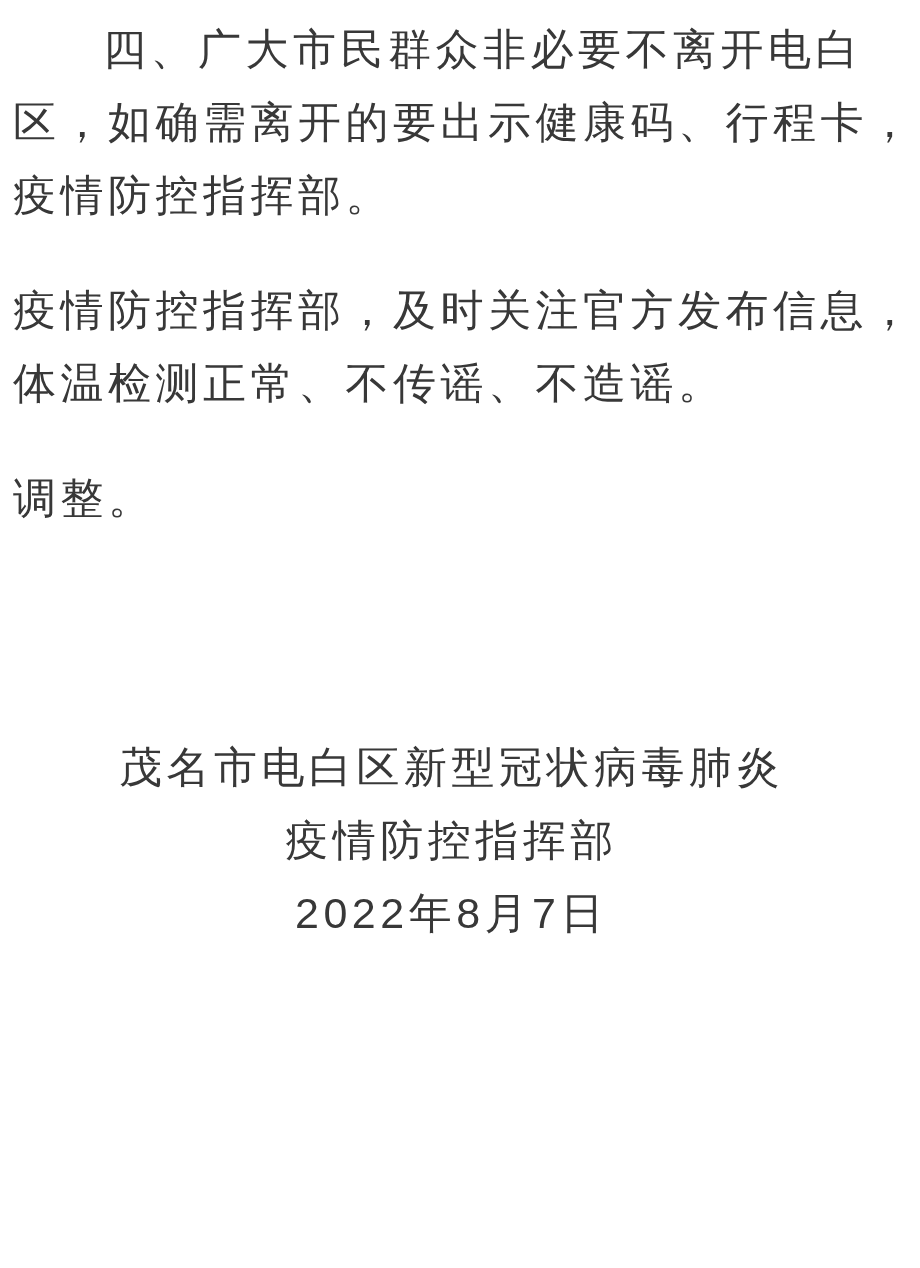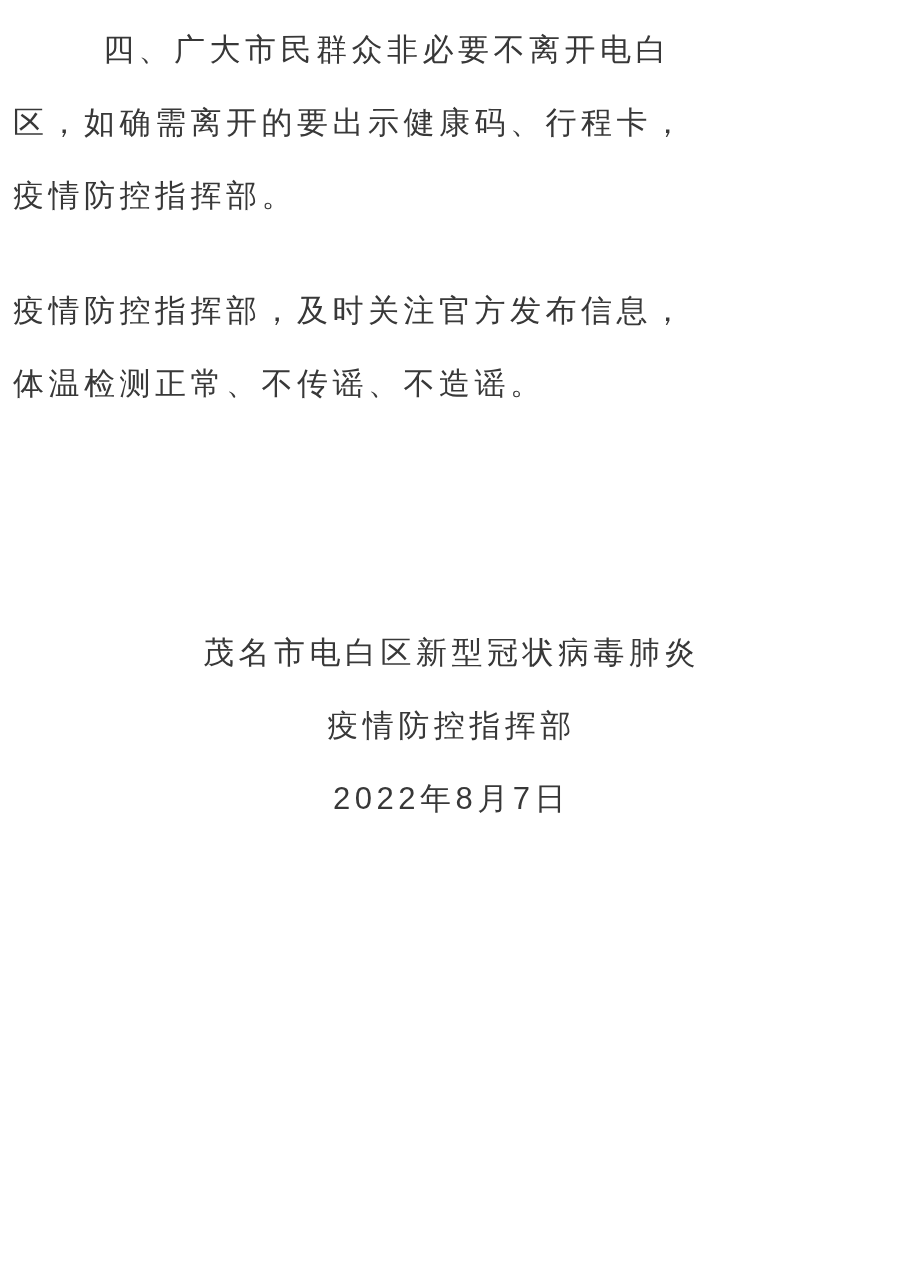--- a/index.html
+++ b/index.html
@@ -11,21 +11,21 @@
     width: 920px;
     height: 1268px;
     overflow: hidden;
     font-family: "Liberation Sans", sans-serif;
     color: #383838;
   }
   .page {
     box-sizing: border-box;
     width: 920px;
     padding: 13px 30px 0 13px;
-    font-size: 31px;
+    font-size: 43px;
     line-height: 73px;
     letter-spacing: 4.5px;
   }
   .para {
     margin: 0 0 42px 0;
   }
   .line {
     white-space: nowrap;
   }
   .line.indent {
@@ -46,20 +46,21 @@
     <div class="line">区，如确需离开的要出示健康码、行程卡，</div>
     <div class="line">疫情防控指挥部。</div>
   </div>
 
   <div class="para">
     <div class="line">疫情防控指挥部，及时关注官方发布信息，</div>
     <div class="line">体温检测正常、不传谣、不造谣。</div>
   </div>
 
   <div class="para">
+    <div class="line">调整。</div>
   </div>
 
   <div class="signature">
     <div class="line">茂名市电白区新型冠状病毒肺炎</div>
     <div class="line">疫情防控指挥部</div>
     <div class="line">2022年8月7日</div>
   </div>
 
 </div>
 

